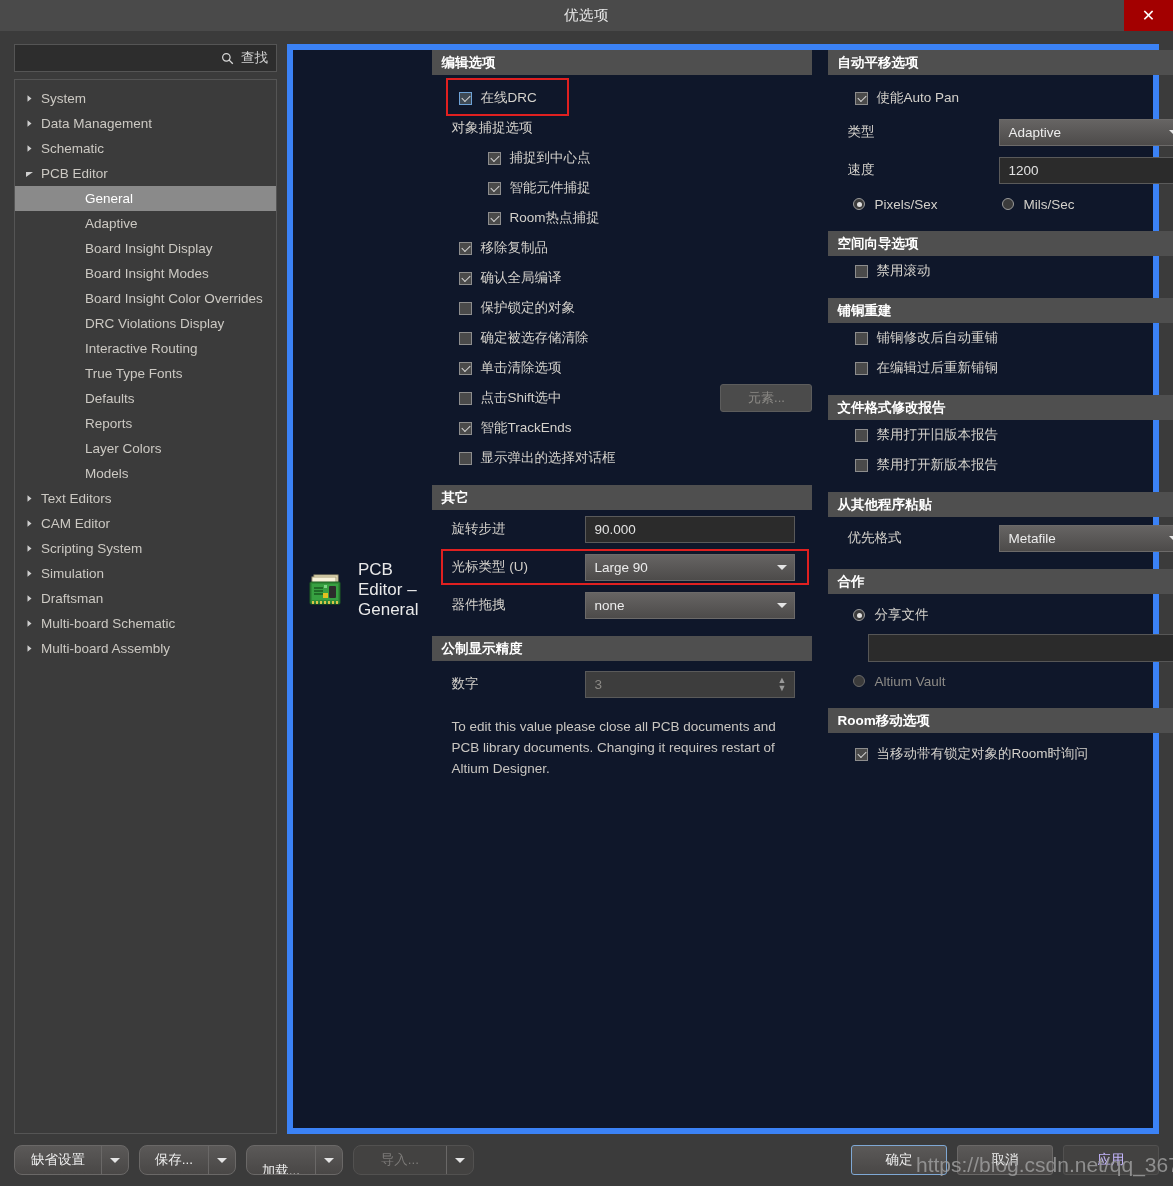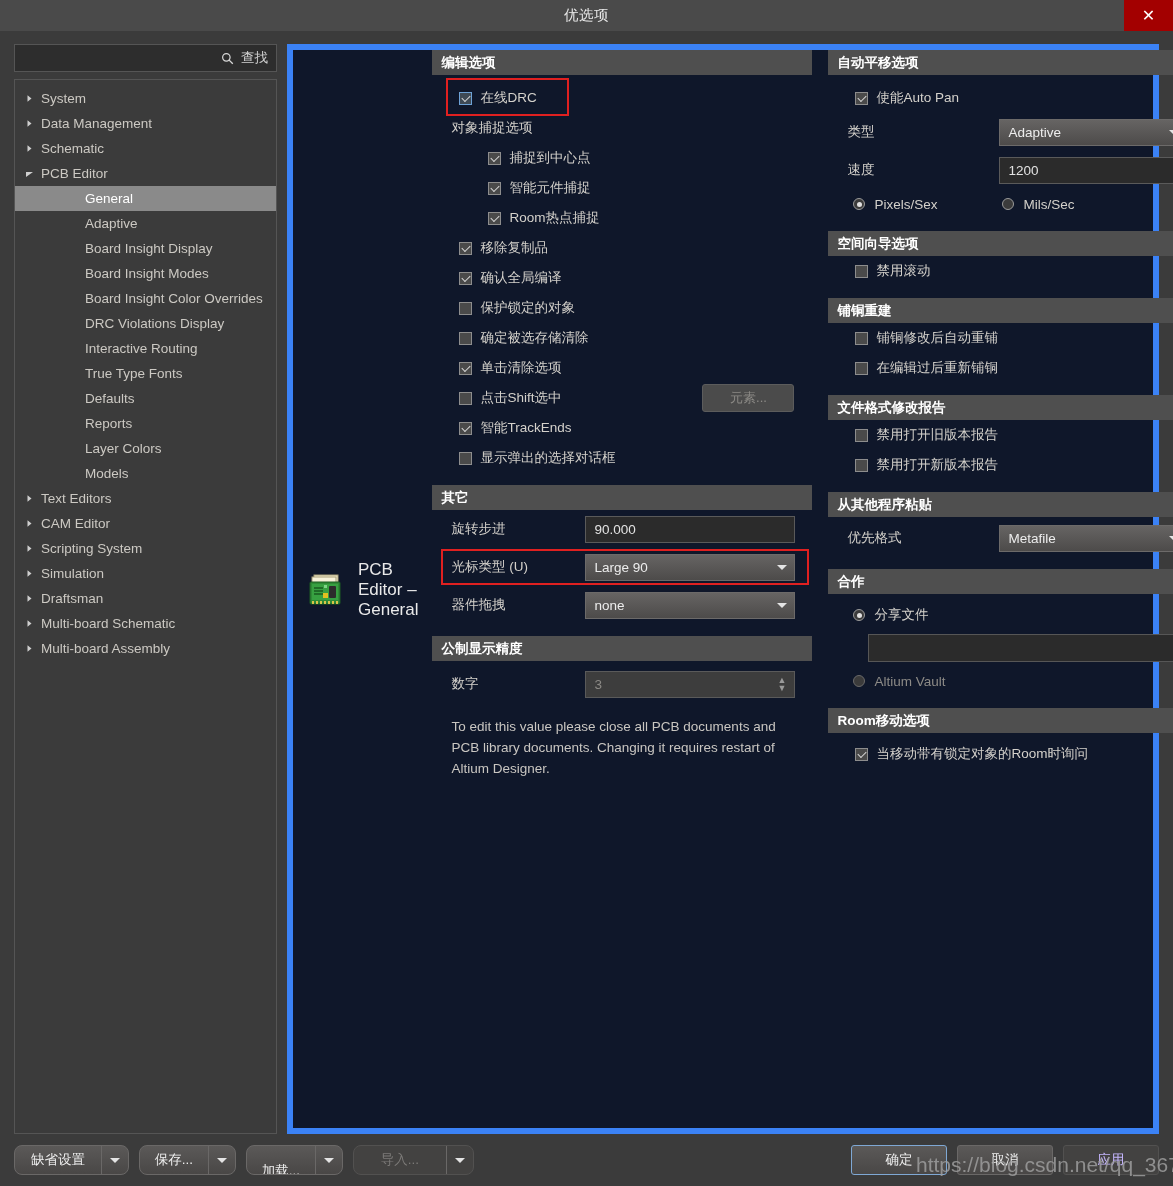--- a/index.html
+++ b/index.html
@@ -215,21 +215,21 @@
     padding-right: 8px;
     width: 380px;
   }
   .el-btn {
     width: 92px; height: 28px;
     background: #4b4b4b;
     border: 1px solid #5c5c5c;
     border-radius: 3px;
     color: #8c8a86; font-size: 13px;
     display: flex; align-items: center; justify-content: center;
-    margin-left: auto; margin-right: 18px;
+    margin-left: auto; 
   }
   
   .footer {
     height: 52px; min-height: 52px;
     display: flex; align-items: center;
     padding: 0 14px;
     position: relative;
   }
   .btn-split {
     display: flex; align-items: stretch;

